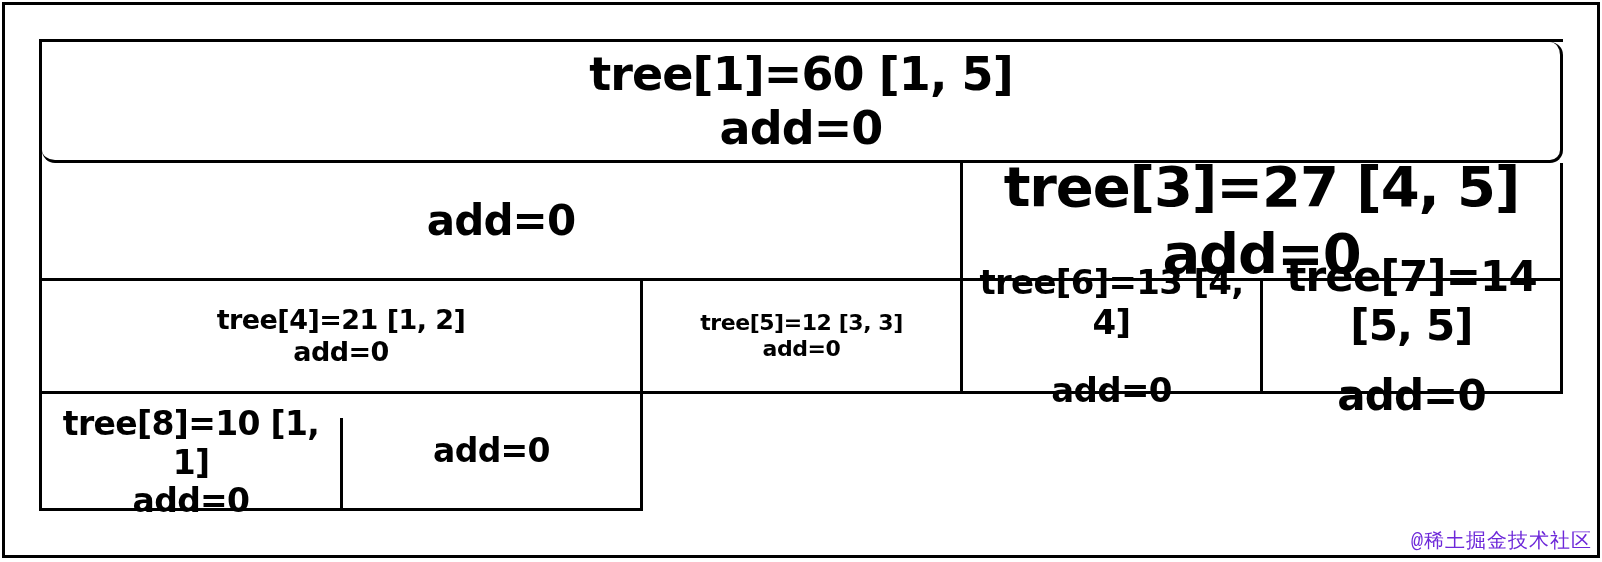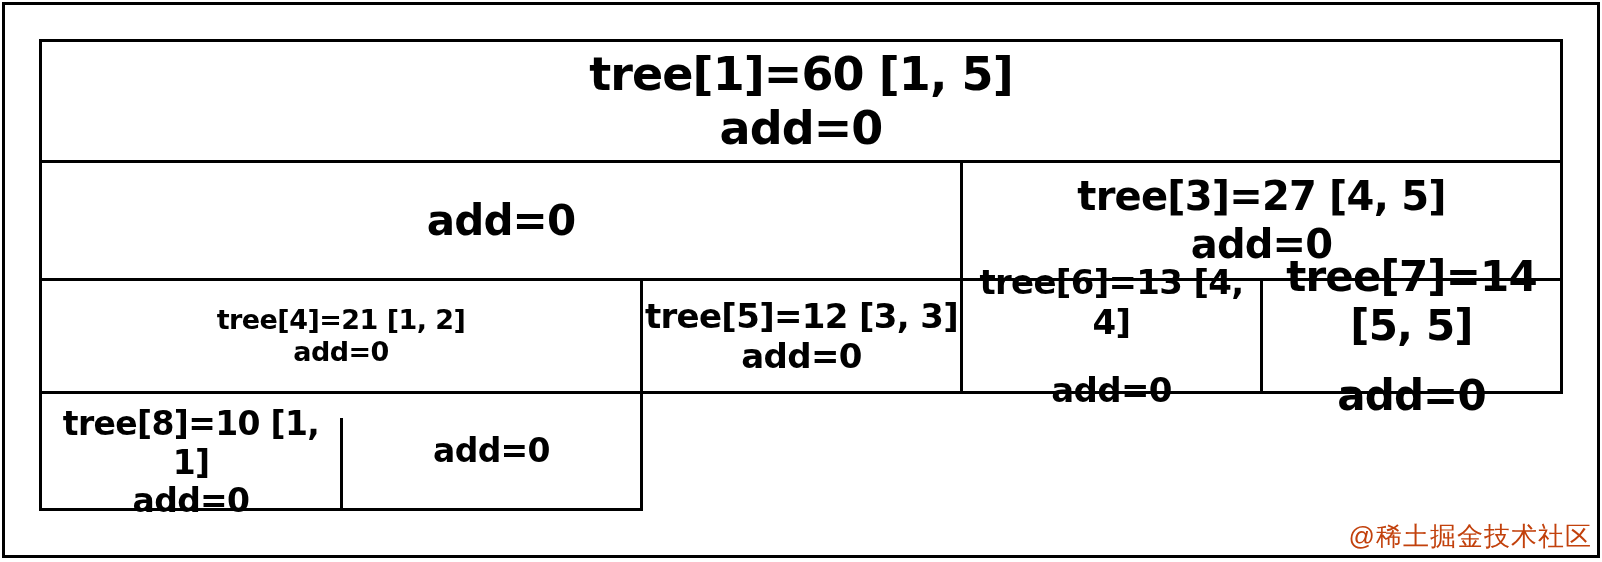--- a/index.html
+++ b/index.html
@@ -44,38 +44,38 @@
     flex-direction: column;
     align-items: center;
     justify-content: center;
     text-align: center;
     color: #000000;
     font-weight: 700;
     letter-spacing: -0.02em;
     line-height: 1.18;
     background: #ffffff;
   }
-  .n1 { grid-column: 1 / 6; grid-row: 1; font-size: 46px; }
+  .n1 { grid-column: 1 / 6; grid-row: 1; font-size: 46px; border-radius: 13px; }
   .n2 { grid-column: 1 / 4; grid-row: 2; font-size: 42px; }
-  .n3 { grid-column: 4 / 6; grid-row: 2; font-size: 40px; }
+  .n3 { grid-column: 4 / 6; grid-row: 2; font-size: 56px; }
   .n4 { grid-column: 1 / 3; grid-row: 3; font-size: 27px; }
-  .n5 { grid-column: 3 / 4; grid-row: 3; font-size: 34px; }
+  .n5 { grid-column: 3 / 4; grid-row: 3; font-size: 22px; }
   .n6 { grid-column: 4 / 5; grid-row: 3; font-size: 34px; gap: 28px; }
   .n7 { grid-column: 5 / 6; grid-row: 3; font-size: 42px; gap: 20px; }
   .n8 { grid-column: 1 / 2; grid-row: 4; font-size: 33px; margin-top: 24px; }
   .n9 { grid-column: 2 / 3; grid-row: 4; font-size: 33px; }
   .watermark {
     position: absolute;
     right: 10px;
     bottom: 8px;
-    font-size: 26px;
+    font-size: 20px;
     font-weight: 400;
     letter-spacing: 1px;
-    color: #c2410c;
-    font-family: Liberation Sans, sans-serif;
+    color: #6d28d9;
+    font-family: Liberation Mono, monospace;
   }
 </style>
 </head>
 <body>
 
 <div class="canvas">
 
   <div class="frame"></div>
 
   <div class="tree-table">

